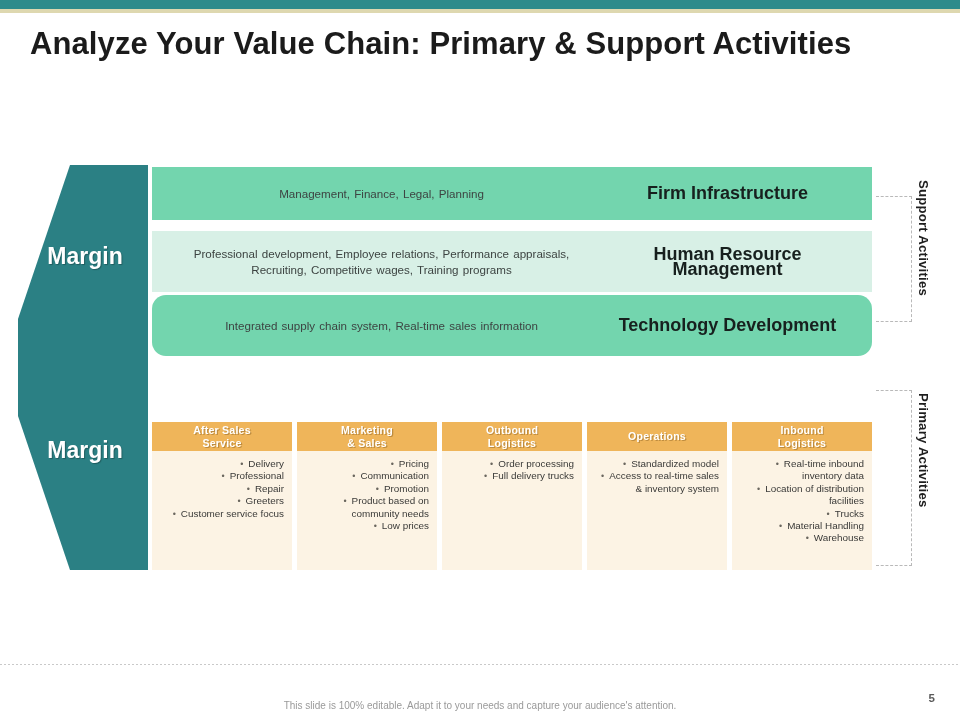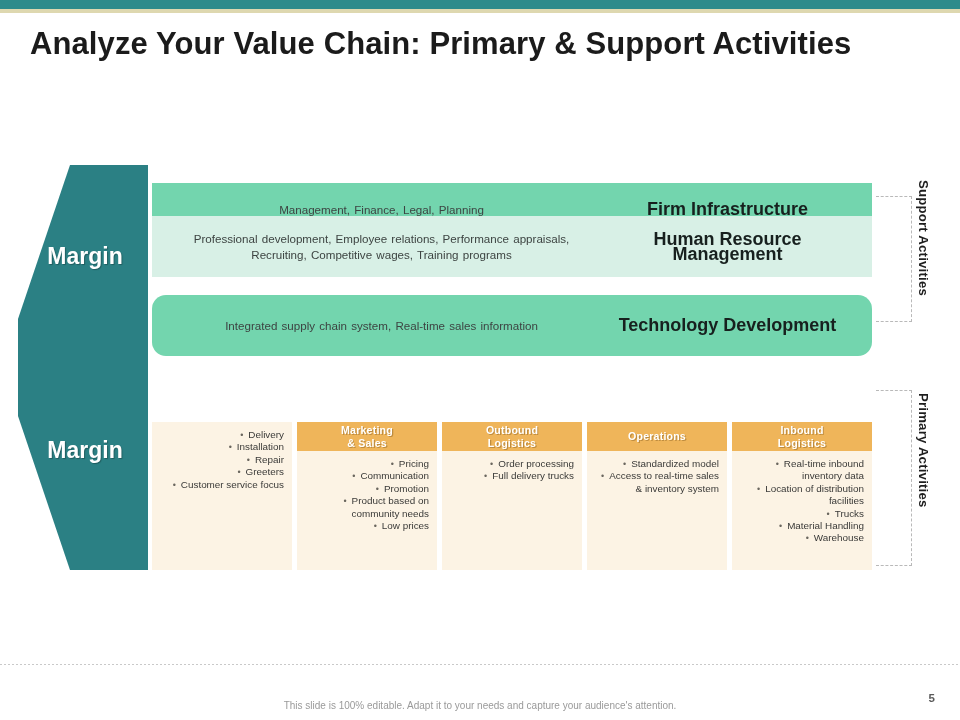--- a/index.html
+++ b/index.html
@@ -48,22 +48,22 @@
     text-align:center; word-spacing:1px;
   }
   .support-row .name {
     flex: 0 0 275px; padding-right:14px;
     font-size:18px; font-weight:bold; color:#17201e;
     text-align:center; line-height:15px;
   }
   .row-a { background:#73d5ae; }
   .row-b { background:#d8f0e6; }
 
-  #srow0 { top:183px;  height:53px; }
-  #srow1 { top:216px;  height:61px; }
+  #srow0 { top:167px;  height:53px; }
+  #srow1 { top:231px;  height:61px; }
   #srow2 { top:295px;  height:61px;border-radius:14px; }
   #srow3 { top:359px;  height:61px; }
 
   
   .primary-wrap { position:absolute; left:152px; top:422px; width:720px; height:148px; display:flex; gap:5px; }
   .pcol { flex:1 1 0; display:flex; flex-direction:column; }
   .pcol .phead {
     height:29px; background:#efb55a;
     display:flex; flex-direction:column; align-items:center; justify-content:center;
     color:#ffffff; font-weight:bold; font-size:10.6px; line-height:12.4px;
@@ -138,24 +138,28 @@
     <div class="name">Human Resource Management</div>
   </div>
   <div class="support-row row-a" id="srow2">
     <div class="desc">Integrated  supply chain system, Real-time  sales information</div>
     <div class="name">Technology Development</div>
   </div>
 
   <div class="primary-wrap">
 
     <div class="pcol">
+      <div class="phead">
+        <span>After Sales</span>
+        <span>Service</span>
+      </div>
       <div class="pbody">
         <ul>
           <li><span class="bu">•</span><span>Delivery</span></li>
-          <li><span class="bu">•</span><span>Installation</span></li>
+          <li><span class="bu">•</span><span>Professional</span></li>
           <li><span class="bu">•</span><span>Repair</span></li>
           <li><span class="bu">•</span><span>Greeters</span></li>
           <li><span class="bu">•</span><span>Customer service focus</span></li>
         </ul>
       </div>
     </div>
 
     <div class="pcol">
       <div class="phead">
         <span>Marketing</span>

